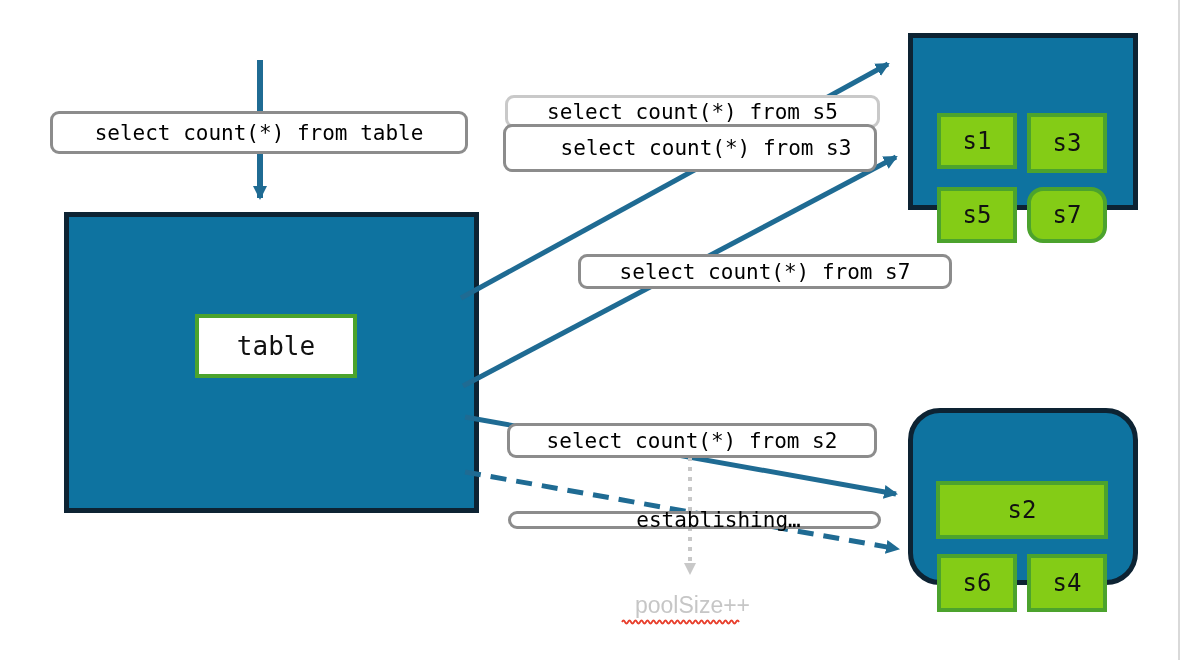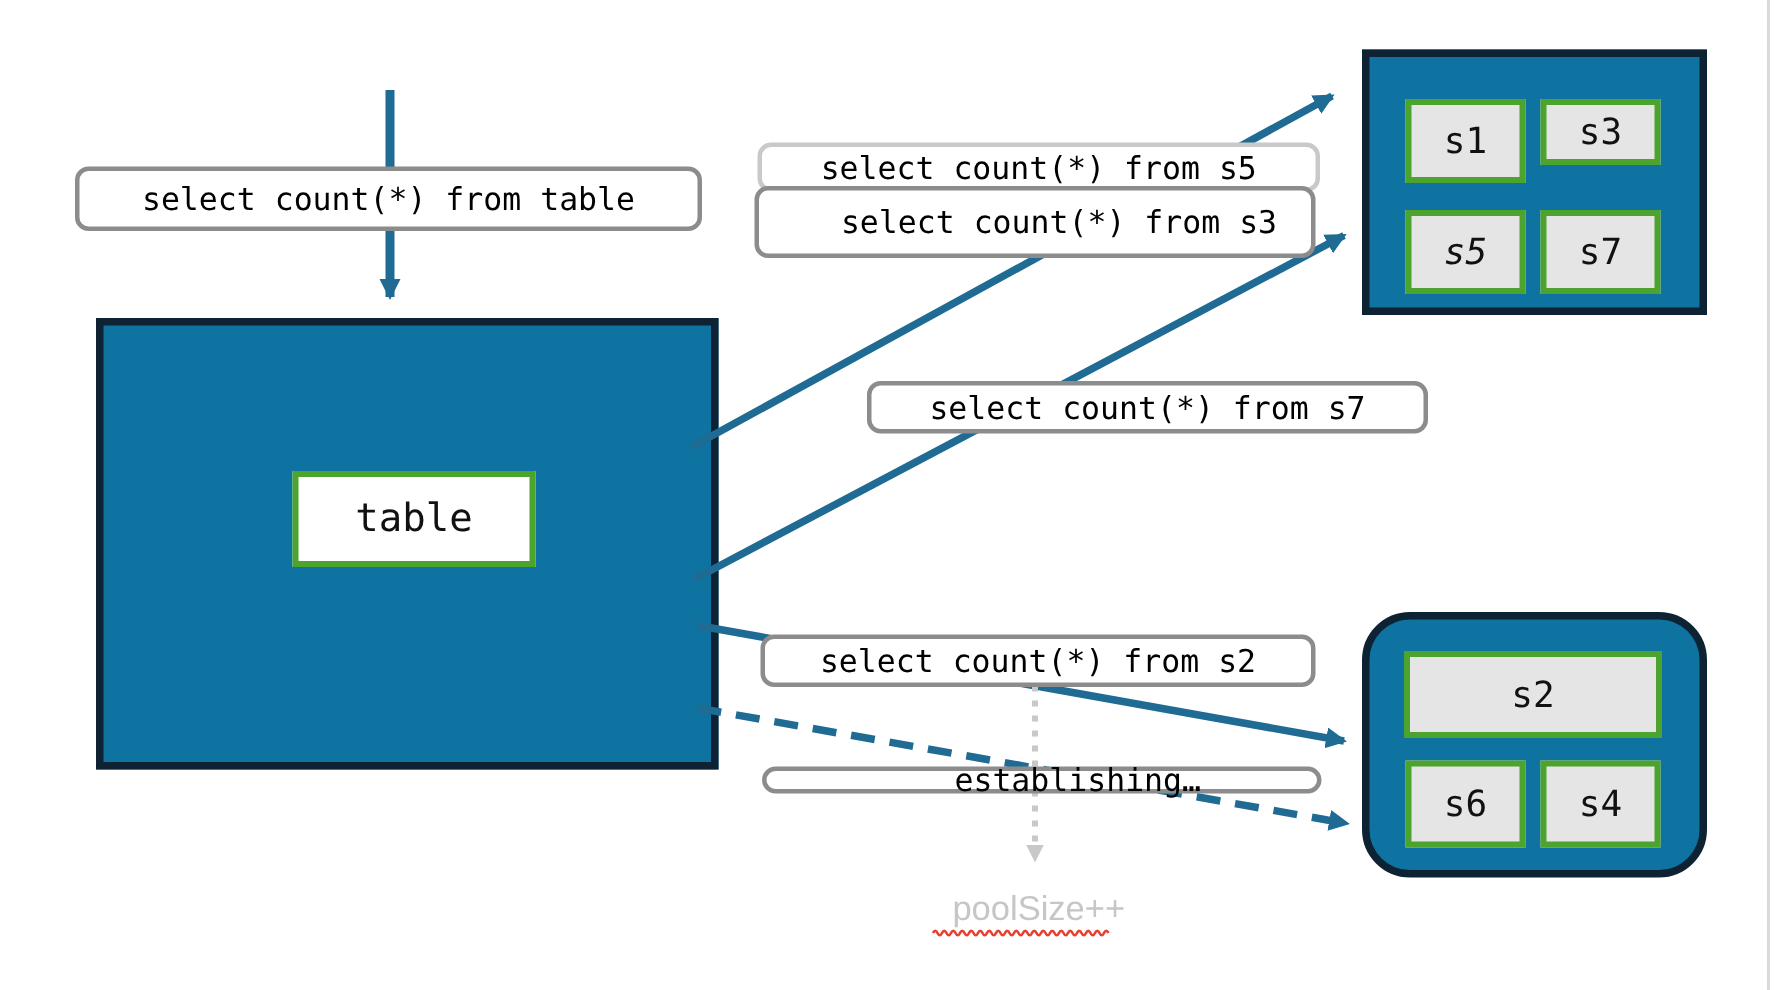--- a/index.html
+++ b/index.html
@@ -13,25 +13,25 @@
   
   .teal-box{
     position:absolute;
     background:#0e73a0;
     border:5px solid #0d2333;
     box-sizing:border-box;
     z-index:1;
   }
   .shard{
     position:absolute;
-    background:#e5e5e5;
+    background:#84cc16;
     border:4px solid #4ca32d;
     box-sizing:border-box;
     display:flex;align-items:center;justify-content:center;
-    font-size:24px;color:#111;
+    font-size:24px;color:#111;margin-top:47px;
   }
   #table-box{left:52px;top:212px;width:415px;height:301px;margin-left:12px;}
   #table-inner{
     position:absolute;left:126px;top:97px;width:162px;height:64px;
     background:#fff;border:4px solid #4ca32d;box-sizing:border-box;
     display:flex;align-items:center;justify-content:center;
     font-size:26px;color:#111;
   }
   #cluster-top{left:908px;top:33px;width:230px;height:177px;}
   #cluster-bottom{left:908px;top:408px;width:230px;height:177px;border-radius:32px;}
@@ -104,23 +104,23 @@
 
     <line x1="690" y1="457" x2="690" y2="572" stroke="#c8c8c8" stroke-width="4" stroke-dasharray="4 6" marker-end="url(#ah-gray)"></line>
   </svg>
 
   <div id="table-box" class="teal-box">
     <div id="table-inner">table</div>
   </div>
 
   <div id="cluster-top" class="teal-box">
     <div class="shard" style="left:24px;top:28px;width:80px;height:56px;">s1</div>
-    <div class="shard" style="left:114px;top:28px;width:80px;height:44px;">s3</div>
-    <div class="shard" style="left:24px;top:102px;width:80px;height:56px;font-style:italic;">s5</div>
-    <div class="shard" style="left:114px;top:102px;width:80px;height:56px;">s7</div>
+    <div class="shard" style="left:114px;top:28px;width:80px;height:60px;">s3</div>
+    <div class="shard" style="left:24px;top:102px;width:80px;height:56px;">s5</div>
+    <div class="shard" style="left:114px;top:102px;width:80px;height:56px;border-radius:16px;">s7</div>
   </div>
 
   <div id="cluster-bottom" class="teal-box">
     <div class="shard" style="left:23px;top:21px;width:172px;height:58px;">s2</div>
     <div class="shard" style="left:24px;top:94px;width:80px;height:58px;">s6</div>
     <div class="shard" style="left:114px;top:94px;width:80px;height:58px;">s4</div>
   </div>
 
   <div id="label-table" class="qlabel">select count(*) from table</div>
   <div id="label-s5" class="qlabel light">select count(*) from s5</div>

